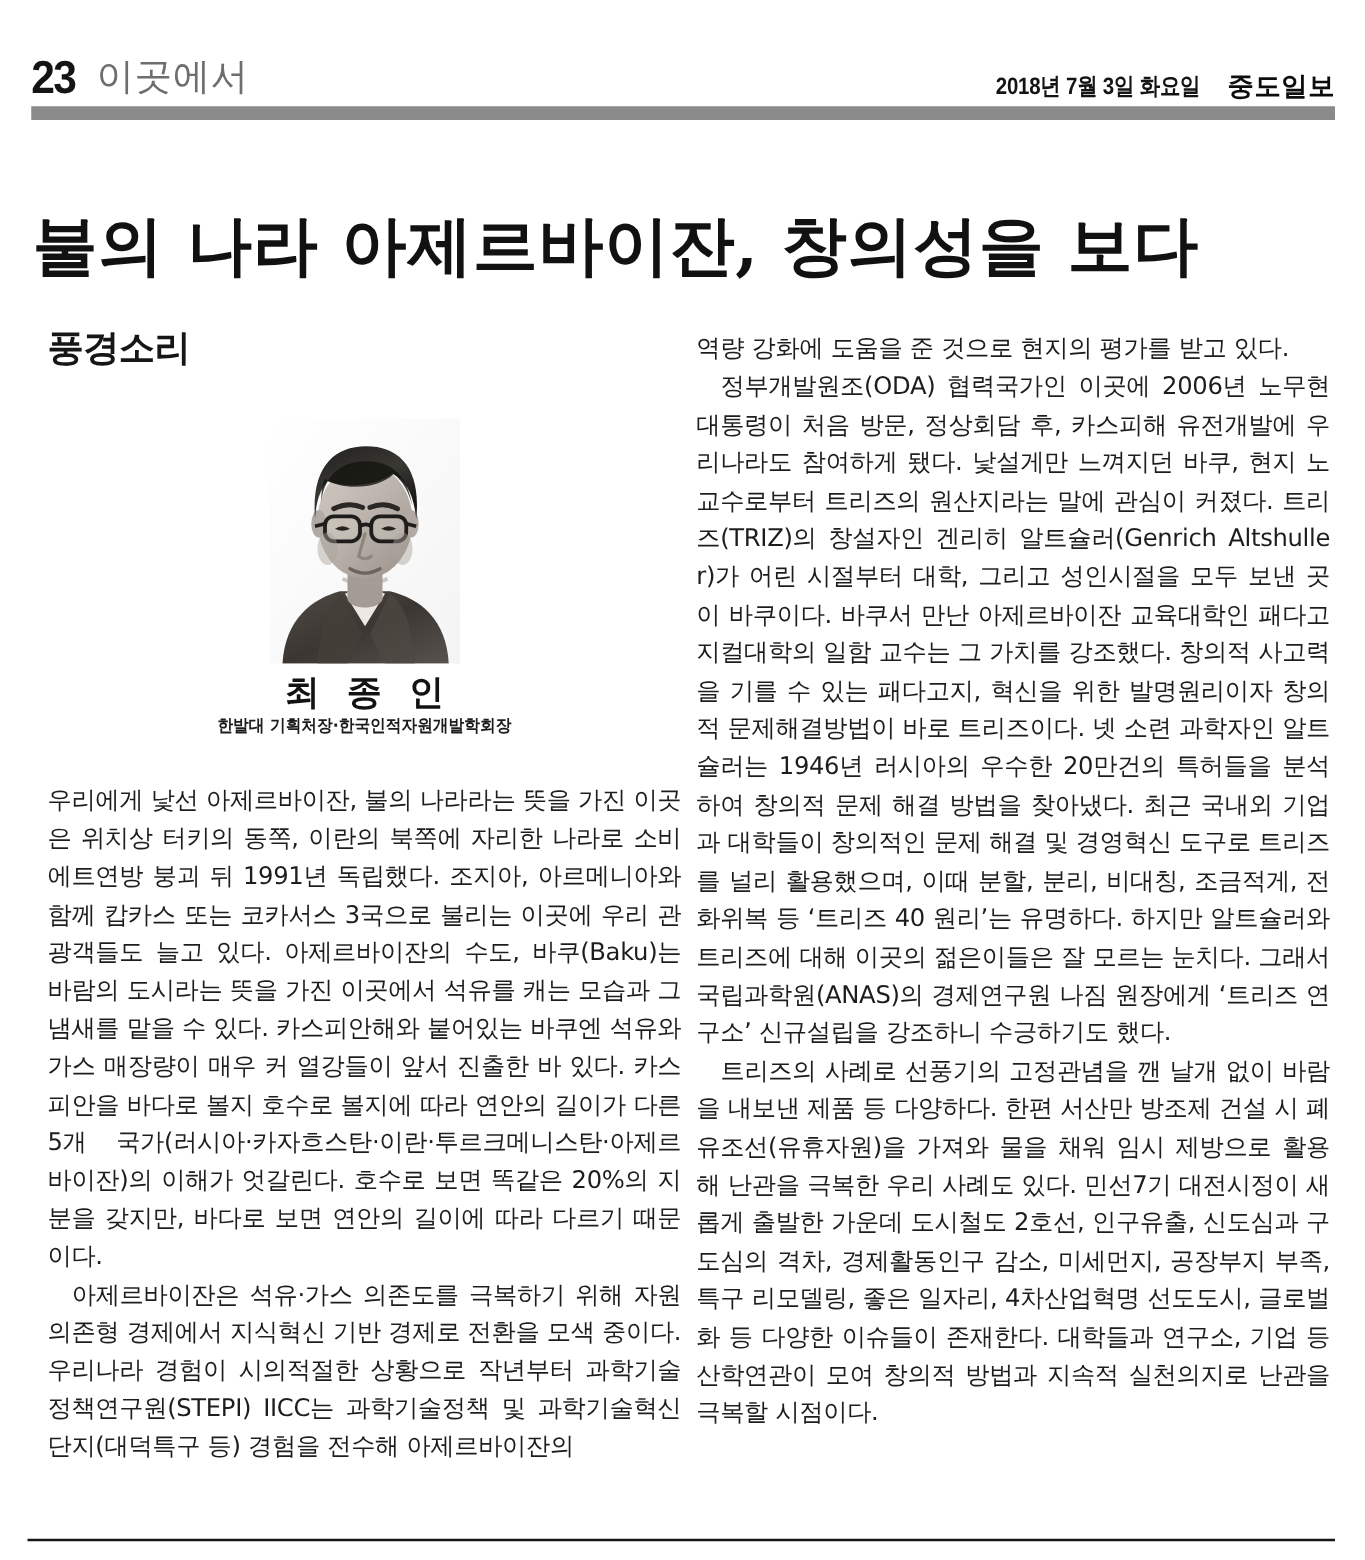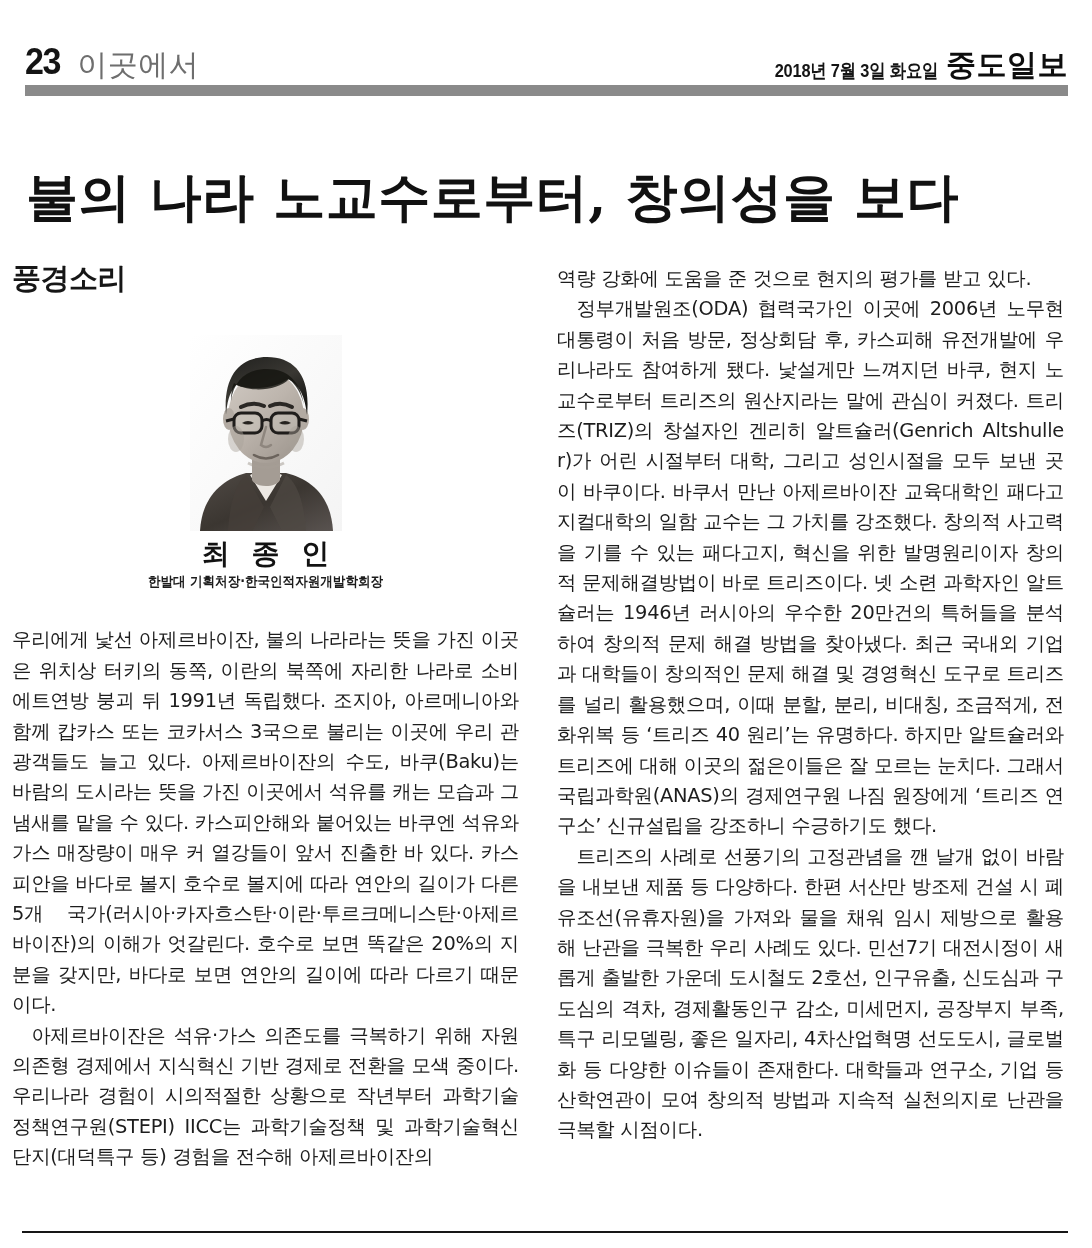--- a/index.html
+++ b/index.html
@@ -30,21 +30,21 @@
     left: 25px;
     top: 28px;
     width: 1043px;
     height: 52px;
     display: flex;
     align-items: flex-end;
     justify-content: space-between;
   }
   .masthead-left {
     display: flex;
-    align-items: flex-end;
+    align-items: center;
     gap: 14px;
   }
   .page-number {
     font-family: "Liberation Sans", sans-serif;
     font-weight: bold;
     font-size: 37px;
     line-height: 1;
     letter-spacing: -1.5px;
     color: #141414;
     transform: scaleX(0.92);
@@ -53,37 +53,37 @@
   .section-name {
     font-family: "DejaVu Sans", sans-serif;
     font-weight: normal;
     font-size: 30px;
     line-height: 1;
     color: #6e6e6e;
     letter-spacing: 0.5px;
   }
   .masthead-right {
     display: flex;
-    align-items: flex-end;
-    gap: 8px;
+    align-items: center;
+    gap: 22px;
   }
   .issue-date {
     font-family: "Liberation Sans", sans-serif;
     font-weight: bold;
     font-size: 19px;
     line-height: 1;
     color: #141414;
     transform: scaleX(0.86);
     transform-origin: right bottom;
     letter-spacing: -0.2px;
   }
   .paper-title {
     font-family: "DejaVu Sans", sans-serif;
     font-weight: bold;
-    font-size: 30px;
+    font-size: 21px;
     line-height: 1;
     color: #0d0d0d;
     letter-spacing: 0.5px;
   }
 
   .header-rule {
     position: absolute;
     left: 25px;
     top: 85px;
     width: 1043px;
@@ -105,21 +105,21 @@
     color: #111111;
     white-space: nowrap;
   }
 
   
   .col {
     position: absolute;
     top: 264px;
     width: 507px;
   }
-  .col-left  { left: 12px; }
+  .col-left  { left: 38px; }
   .col-right { left: 557px; }
 
   .column-label {
     font-family: "DejaVu Sans", sans-serif;
     font-weight: bold;
     font-size: 29px;
     line-height: 1;
     color: #161616;
     letter-spacing: -0.5px;
     margin: 0 0 20px 0;
@@ -201,21 +201,21 @@
       <span class="section-name">이곳에서</span>
     </div>
     <div class="masthead-right">
       <span class="issue-date">2018년 7월 3일 화요일</span>
       <span class="paper-title">중도일보</span>
     </div>
   </div>
 
   <div class="header-rule"></div>
 
-  <h1 class="headline">불의 나라 노교수로부터, 창의성을 보다</h1>
+  <h1 class="headline">불의 나라 아제르바이잔, 창의성을 보다</h1>
 
   <div class="col col-left">
 
     <div class="column-label">풍경소리</div>
 
     <div class="byline-block">
 
       <div class="portrait">
         <svg width="152" height="196" viewBox="0 0 152 196" role="img" aria-label="author portrait">
           <defs>

